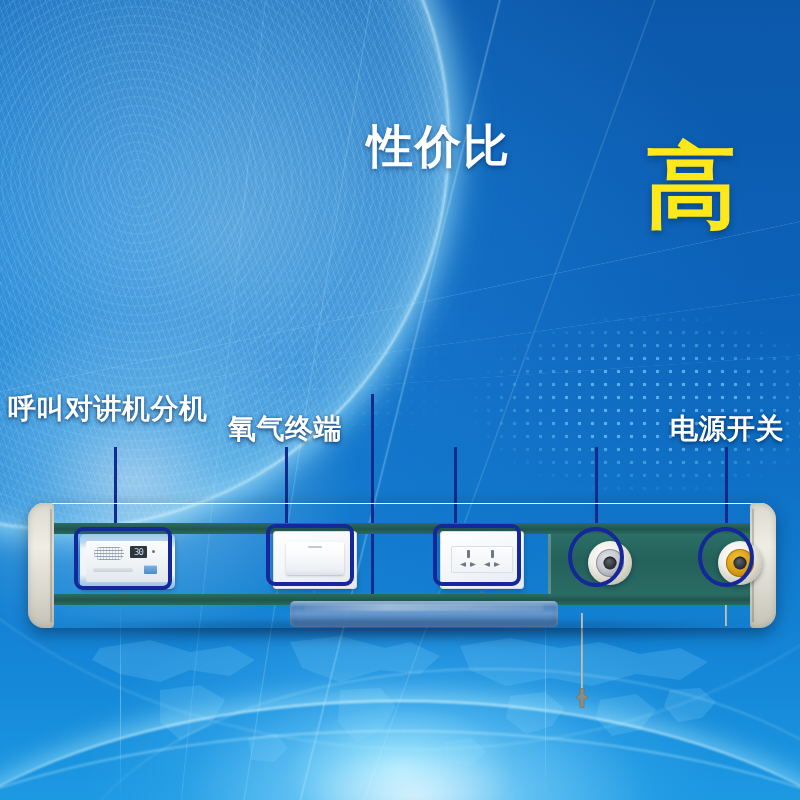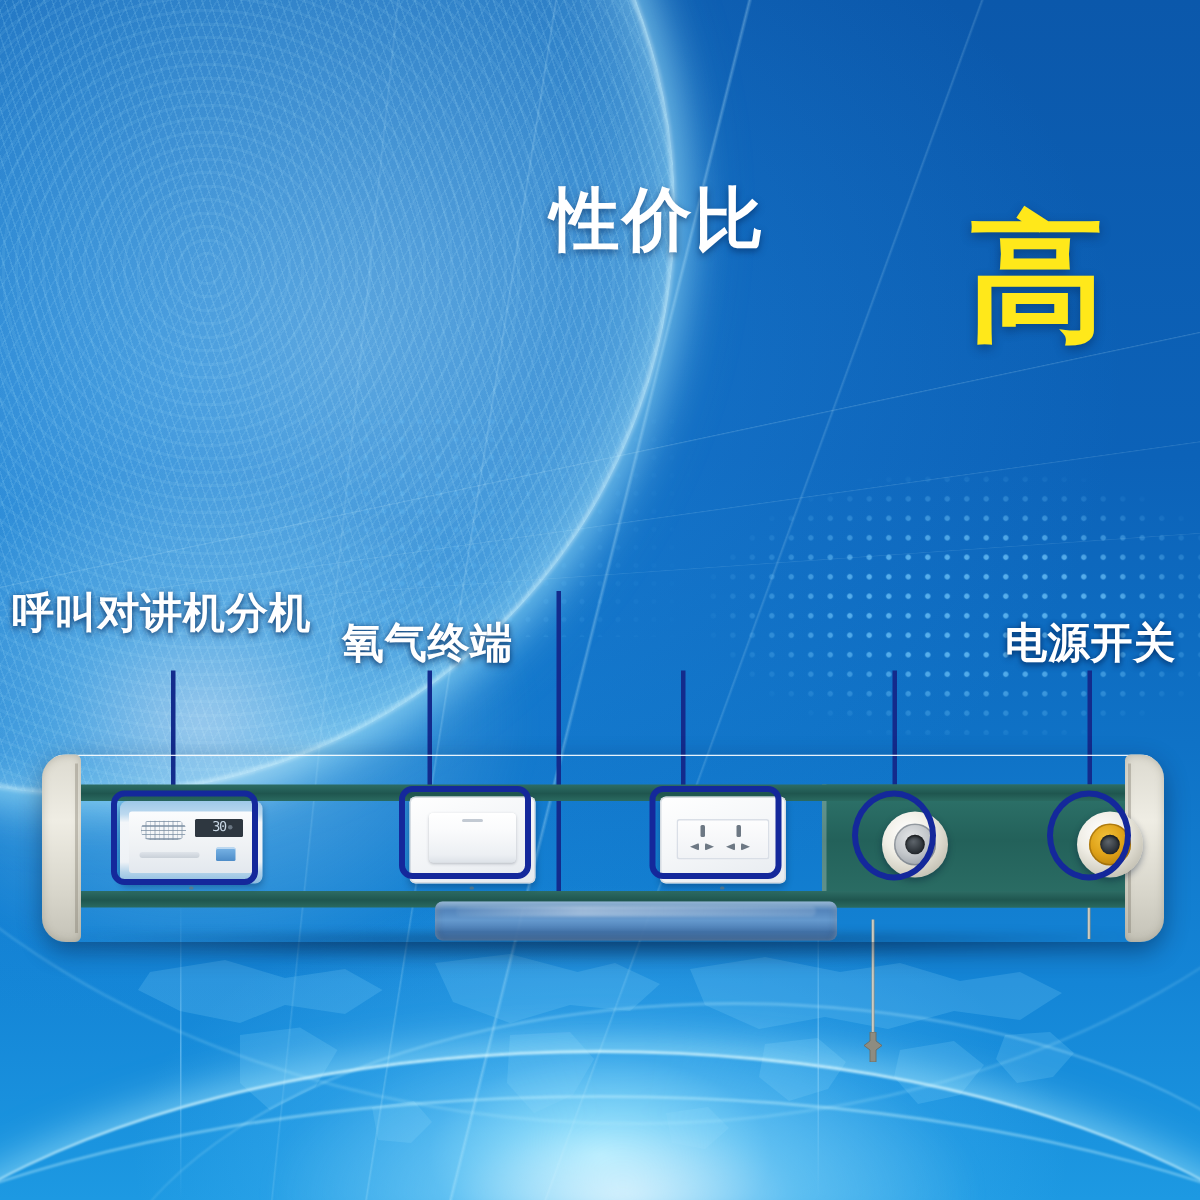--- a/index.html
+++ b/index.html
@@ -240,21 +240,21 @@
       repeating-linear-gradient(0deg, rgba(120,140,160,.75) 0 1px, rgba(0,0,0,0) 1px 3px),
       repeating-linear-gradient(90deg, rgba(120,140,160,.35) 0 1px, rgba(0,0,0,0) 1px 3px);
     border-radius:6px;
   }
   .ic-underline {
     position:absolute; left:7px; top:27px; width:40px; height:4px;
     border-radius:2px;
     background:linear-gradient(180deg,#dfe4ea,#c9d0d8);
   }
   .ic-display {
-    position:absolute; left:44px; top:5px; width:32px; height:12px;
+    position:absolute; left:44px; top:5px; width:17px; height:12px;
     background:#2e3740; border-radius:1px;
     color:#c9d7e4; font-family:"DejaVu Sans Mono", monospace;
     font-size:9px; line-height:12px; text-align:center; letter-spacing:-1px;
   }
   .ic-led { position:absolute; left:66px; top:9px; width:3px; height:3px; border-radius:50%; background:#6a7682; }
   .ic-btn {
     position:absolute; left:58px; top:24px; width:13px; height:9px;
     border-radius:1px; background:linear-gradient(180deg,#79b4e6,#4d8cc8);
     box-shadow:inset 0 1px 0 rgba(255,255,255,.5);
   }

